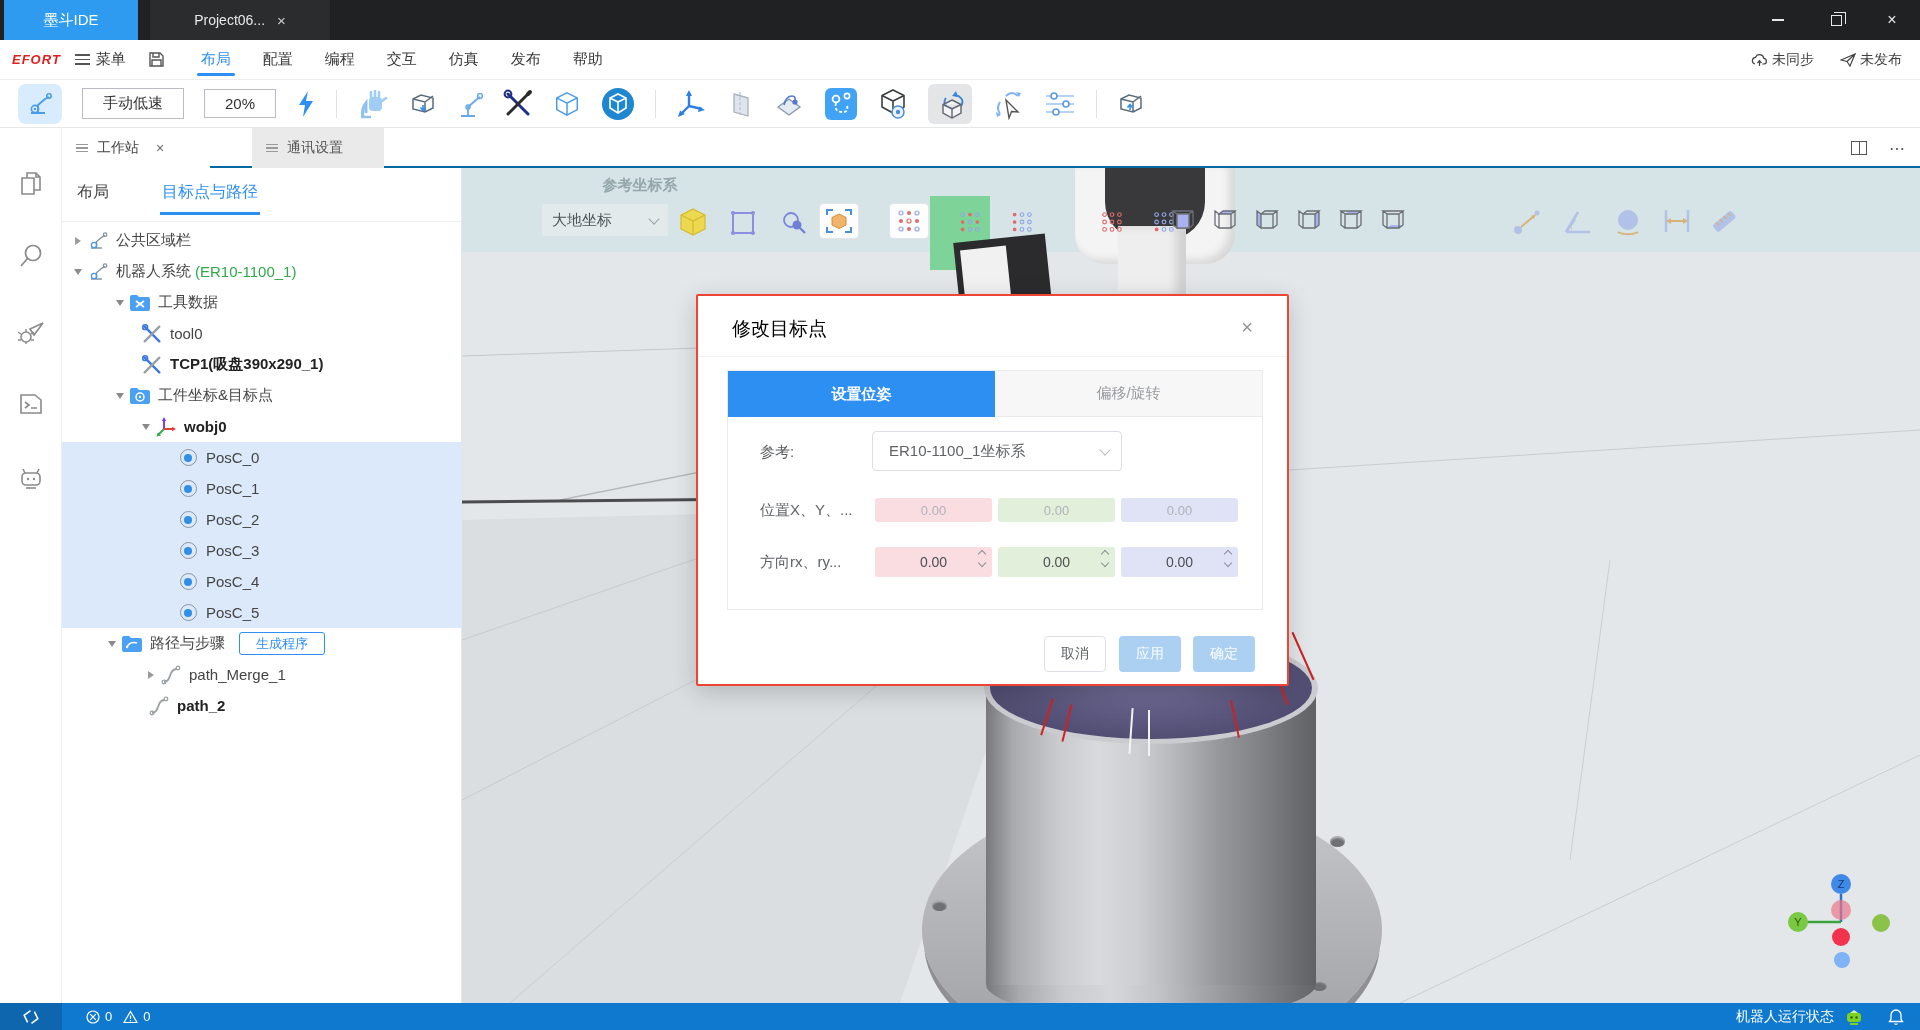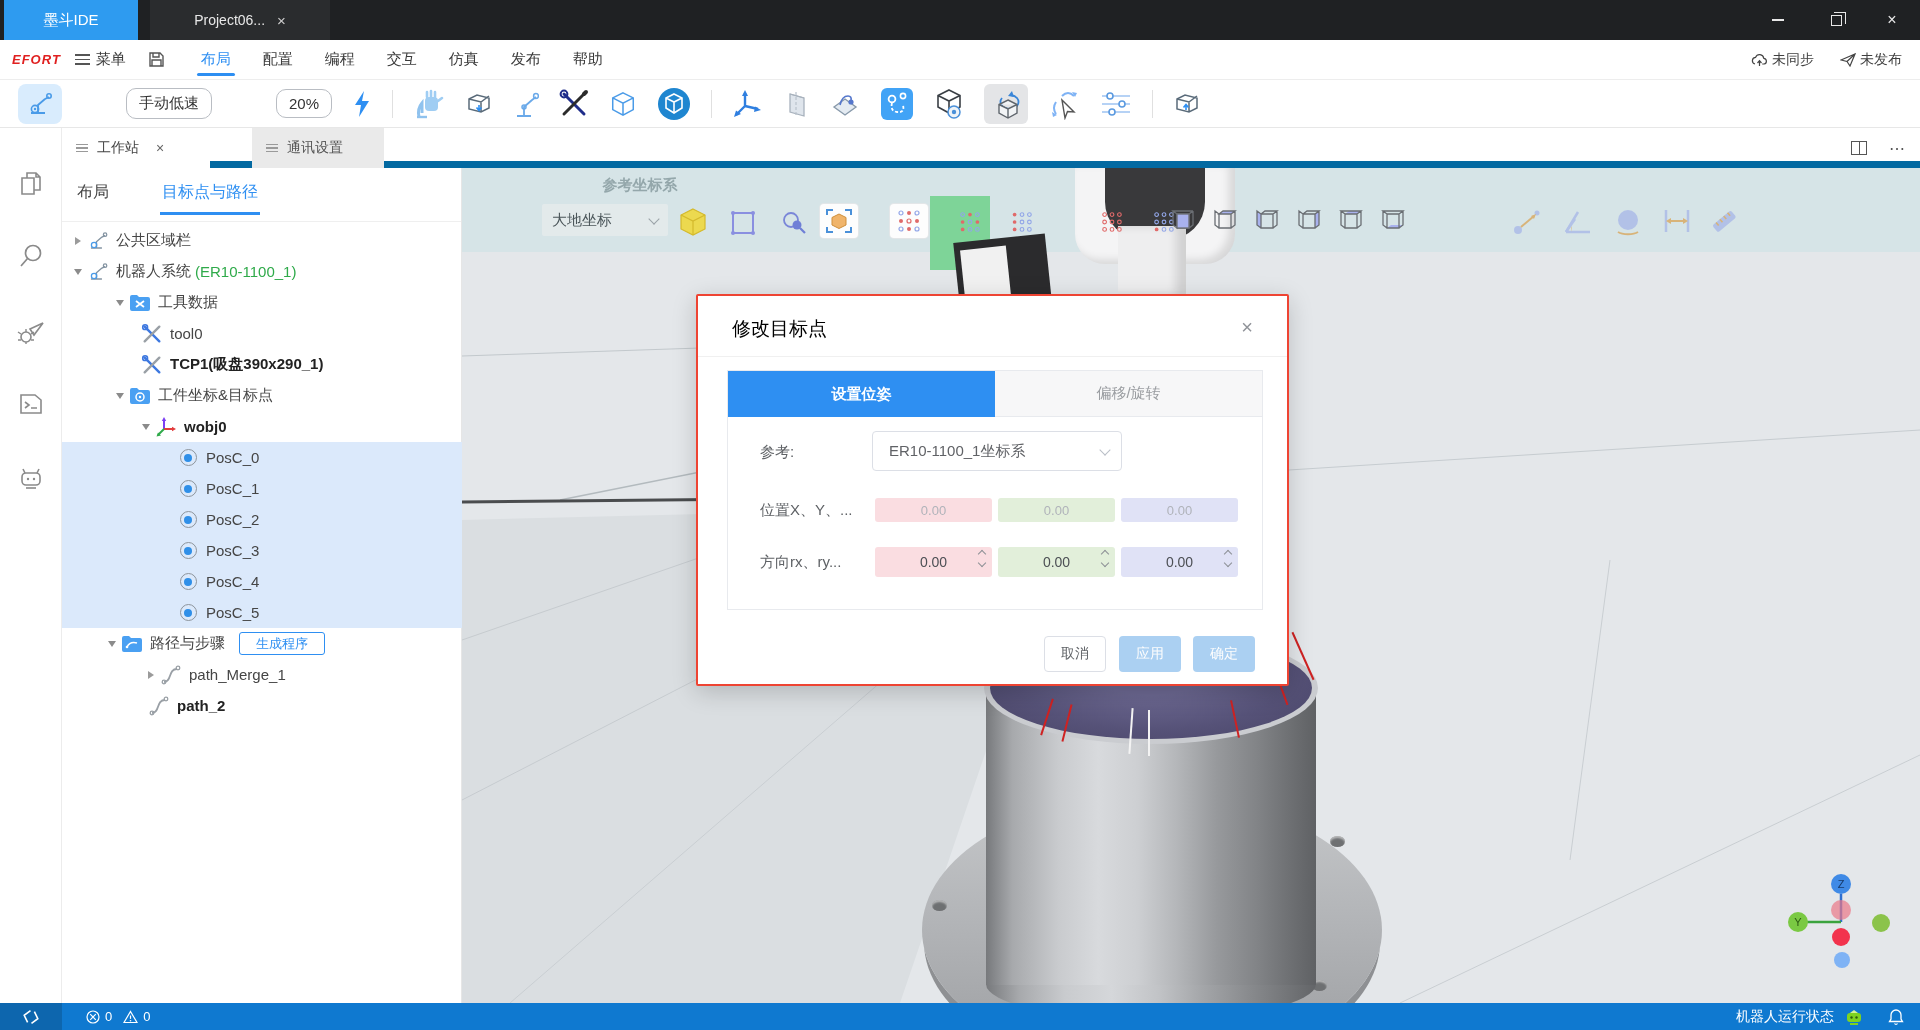--- a/index.html
+++ b/index.html
@@ -33,26 +33,26 @@
   .mitem.active:after { content:""; position:absolute; left:-2px; right:-2px; bottom:4px; height:3px; background:#2e8ff2; border-radius:2px; }
   .menubar .right { margin-left:auto; display:flex; align-items:center; gap:26px; padding-right:18px; font-size:14px; color:#3f3f3f; }
   .syncitem { display:flex; align-items:center; gap:4px; }
 
   
   .toolbar { position:absolute; left:0; top:80px; width:1920px; height:48px; background:#fff; border-bottom:1px solid #e7e7e7;
              display:flex; align-items:center; gap:20px; padding-left:18px; }
   .tbtn-ico { width:44px; height:40px; border-radius:8px; display:flex; align-items:center; justify-content:center; }
   .tbtn-ico.sel { background:#d9ecfd; }
   .tbtn-ico.gray { background:#e4e5e7; border-radius:6px; }
-  .tbtn-txt { border:1px solid #b9bdc3; color:#333; border-radius:10px; padding:5px 12px; font-size:15px;margin-left:44px; }
+  .tbtn-txt { border:1px solid #b9bdc3; color:#333; border-radius:0; padding:5px 20px; font-size:15px; }
   .tb-div { width:1px; height:28px; background:#e0e0e0; }
   .ic { display:flex; align-items:center; justify-content:center; }
 
   
-  .secbar { position:absolute; left:0; top:128px; width:1920px; height:40px; background:#fff; border-bottom:7px solid #0369a1; }
+  .secbar { position:absolute; left:0; top:128px; width:1920px; height:40px; background:#fff; border-bottom:2px solid #0369a1; }
   .ptab { position:absolute; top:0; height:40px; display:flex; align-items:center; gap:9px; font-size:14px; color:#444; padding:0 14px; }
   .ptab.active { left:62px; width:148px; background:#fff; }
   .ptab.inactive { left:212px; width:132px; background:#eaeaea; color:#555;margin-left:40px; }
   .mini-lines { display:inline-block; width:12px; }
   .mini-lines i { display:block; height:1.4px; background:#9a9a9a; margin:2.4px 0; }
   .ptab .x { color:#666; font-size:14px; margin-left:8px; }
   .sec-right { position:absolute; right:14px; top:0; height:40px; display:flex; align-items:center; gap:22px; color:#555; }
   .splitbox { width:16px; height:14px; border:1.3px solid #555; position:relative; }
   .splitbox:before { content:""; position:absolute; left:7px; top:0; bottom:0; width:1.3px; background:#555; }
   .dots3 { font-size:16px; letter-spacing:1px; color:#555; }

